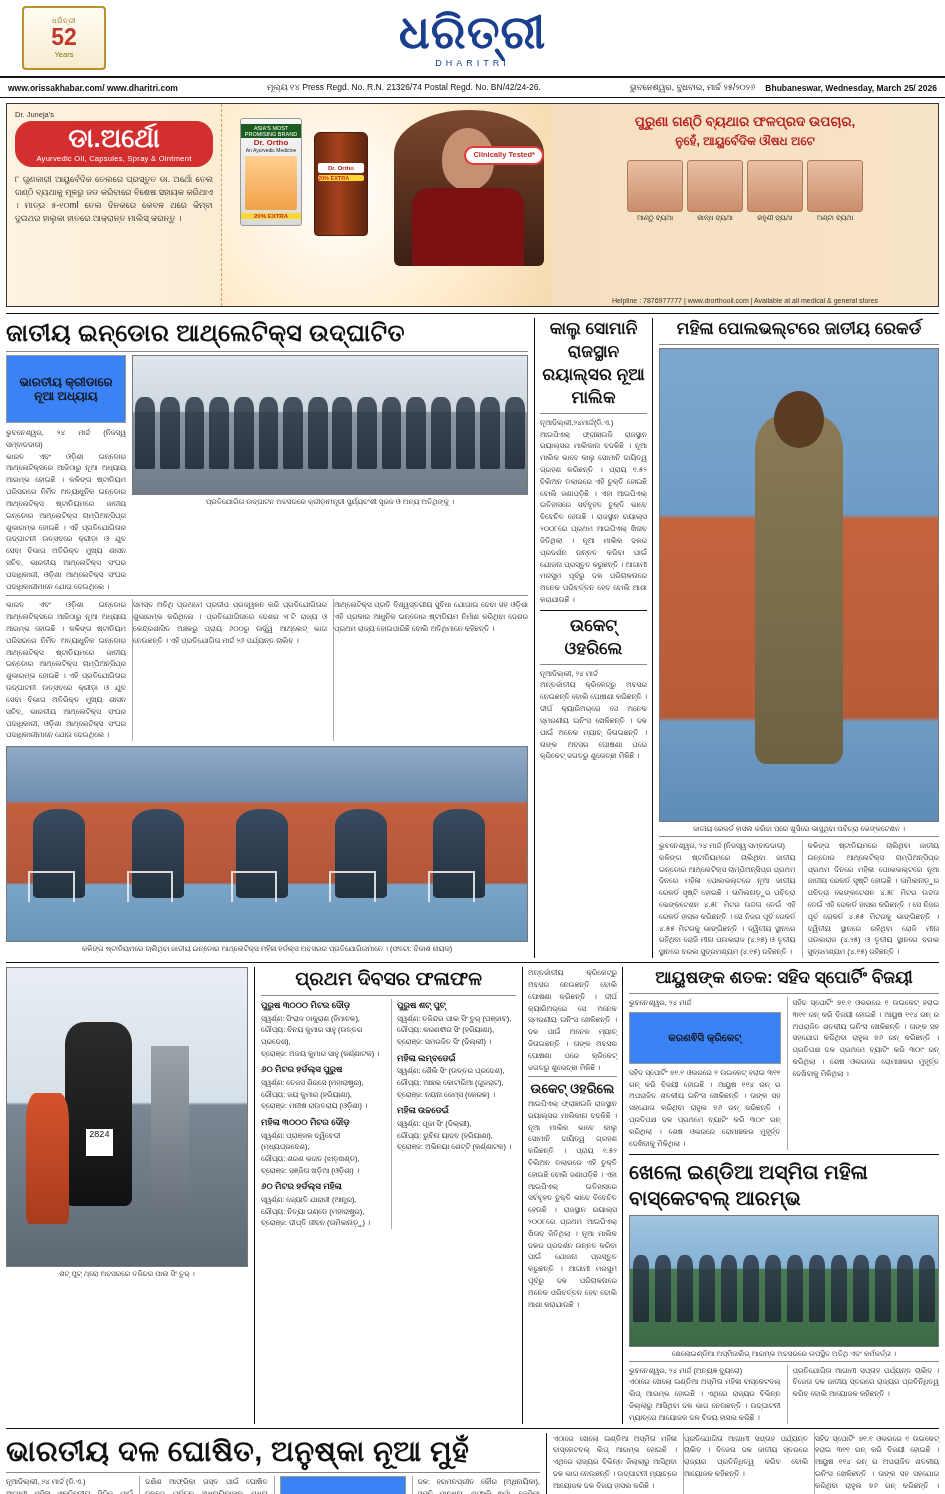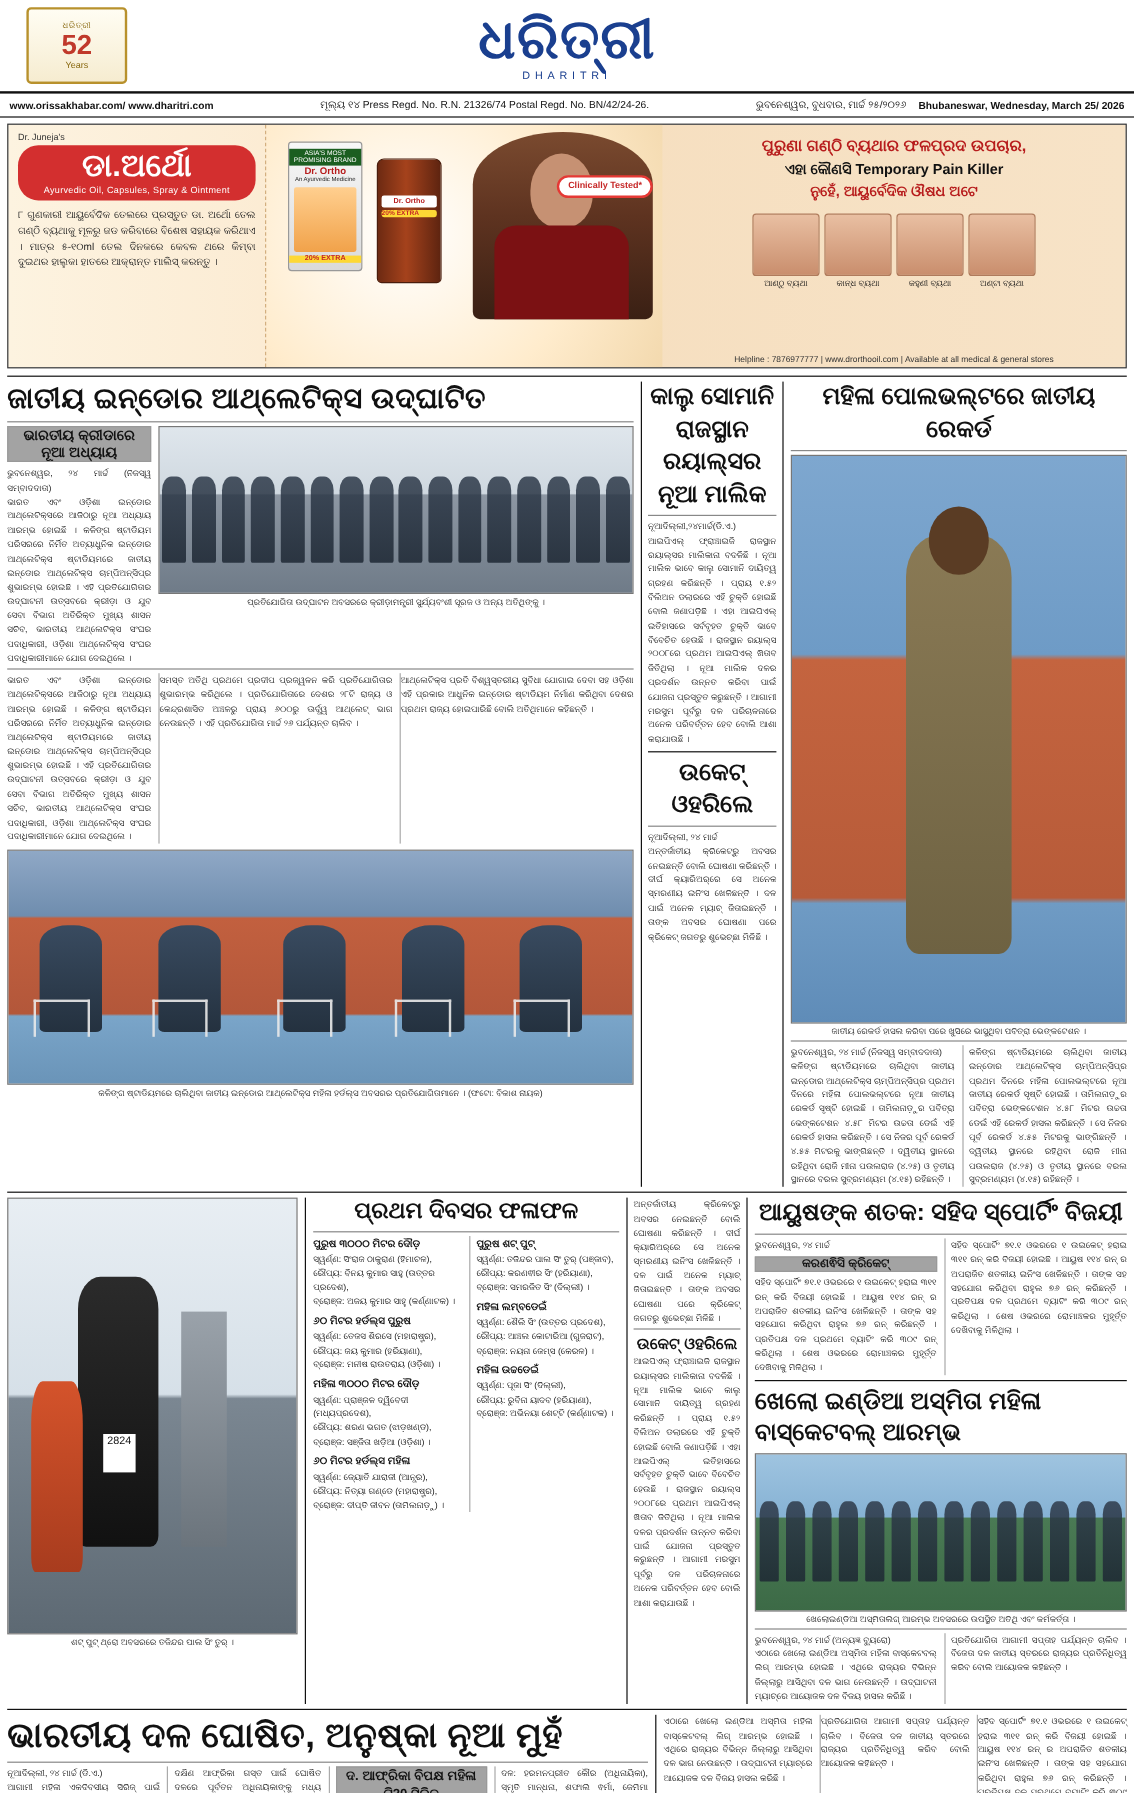--- a/index.html
+++ b/index.html
@@ -220,29 +220,29 @@
     color: #111;
     letter-spacing: .3px;
     line-height: 1.25;
   }
   .headline-2 {
     font-size: 26px;
     font-weight: bold;
     line-height: 1.3;
   }
   .sub-head {
-    background: #a3a3a3;
+    background: #3b82f6;
     border: 1px solid #999;
     font-size: 12px;
     font-weight: bold;
     text-align: center;
-    padding: 0 2px;
+    padding: 19px 2px;
   }
   .col-head {
-    font-size: 20px;
+    font-size: 17px;
     font-weight: bold;
     line-height: 1.35;
     text-align: center;
   }
   .sec-head {
     font-size: 19px;
     font-weight: bold;
     text-align: center;
     line-height: 1.3;
   }
@@ -351,21 +351,20 @@
       </div>
       <div class="ad-person">
         <div class="face"></div>
         <div class="shirt"></div>
       </div>
       <div class="ad-badge-clin">Clinically Tested*</div>
     </div>
 
     <div class="ad-right">
       <div class="headline">ପୁରୁଣା ଗଣ୍ଠି ବ୍ୟଥାର ଫଳପ୍ରଦ ଉପଚାର,</div>
-      <div class="headline blk" style="color:#111;font-size:12px;">ଏହା କୌଣସି Temporary Pain Killer</div>
       <div class="headline" style="font-size:12px;">ନୁହେଁ, ଆୟୁର୍ବେଦିକ ଔଷଧ ଅଟେ</div>
       <div class="ad-thumbs">
         <div class="ad-thumb">
           <div class="img"></div>
           <div class="cap">ଆଣ୍ଠୁ ବ୍ୟଥା</div>
         </div>
         <div class="ad-thumb">
           <div class="img"></div>
           <div class="cap">କାନ୍ଧ ବ୍ୟଥା</div>
         </div>
@@ -479,21 +478,21 @@
           </div>
         </div>
       </div>
     </div>
 
     <div class="rule-h"></div>
 
     <div class="flex-row">
 
       <div style="width:248px; padding-right:6px;">
-        <div class="photo ph-shot" style="height:364px;">
+        <div class="photo ph-shot" style="height:300px;">
           <div style="position:absolute;left:24%;top:18%;width:28%;height:62%;background:linear-gradient(#2b2b2b,#111);border-radius:28% 28% 10% 10% / 12% 12% 4% 4%;"></div>
           <div style="position:absolute;left:8%;top:42%;width:18%;height:44%;background:linear-gradient(#d4532b,#a83c1e);border-radius:22% 22% 8% 8%;"></div>
           <div style="position:absolute;left:60%;top:26%;width:16%;height:54%;background:linear-gradient(#9aa2aa,#6b747c);"></div>
           <div style="position:absolute;left:33%;top:54%;width:11%;height:9%;background:#fff;color:#111;font-size:9px;text-align:center;">2824</div>
         </div>
         <div class="caption">ଶଟ୍ ପୁଟ୍ ଥ୍ରୋ ଅବସରରେ ତଜିନ୍ଦର ପାଲ ସିଂ ତୁର୍ ।</div>
       </div>
 
       <div class="vrule" style="width:268px; padding:0 6px;">
         <div class="sec-head">ପ୍ରଥମ ଦିବସର ଫଳାଫଳ</div>

